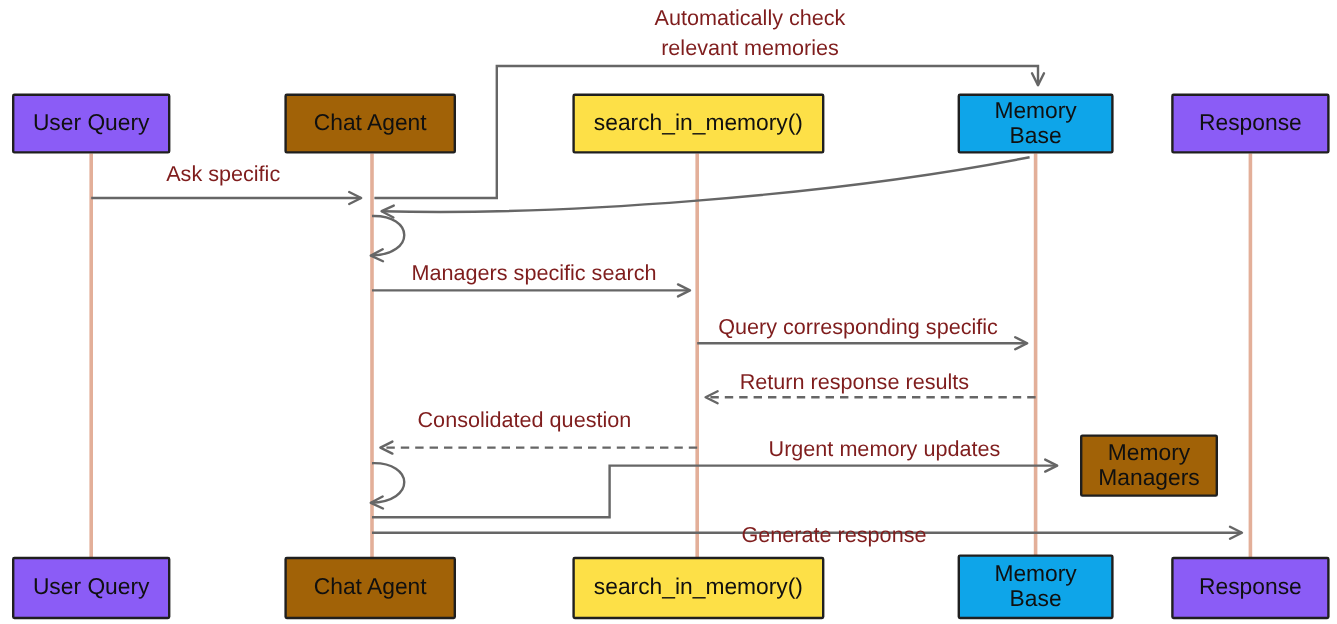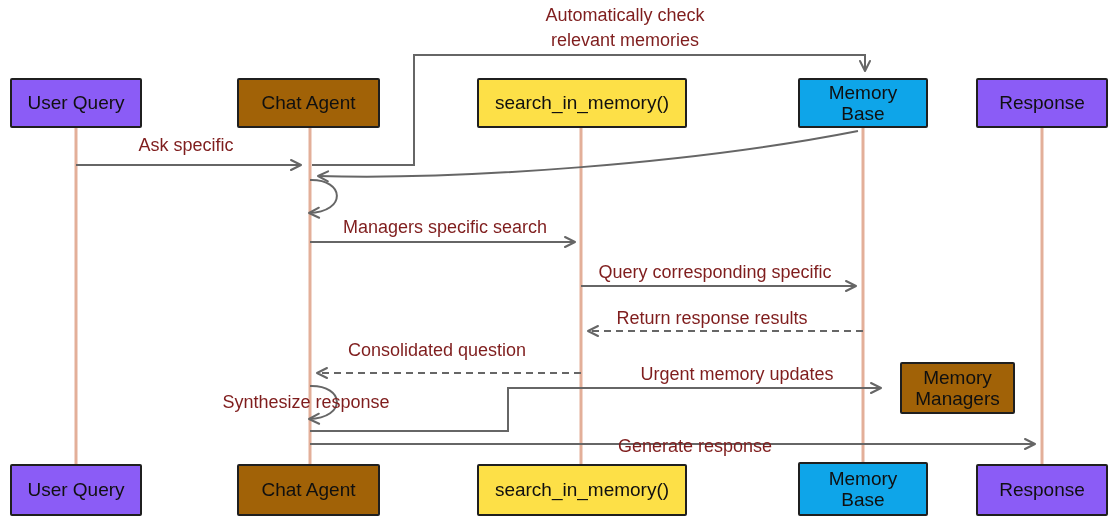--- a/index.html
+++ b/index.html
@@ -93,16 +93,15 @@
       <span>Response</span>
     </div>
 
   <div class="msg wrap" style="left:625px; top:3px;">Automatically check relevant memories</div>
   <div class="msg" style="left:186px; top:135px;">Ask specific</div>
   <div class="msg" style="left:445px; top:217px;">Managers specific search</div>
   <div class="msg" style="left:715px; top:262px;">Query corresponding specific</div>
   <div class="msg" style="left:712px; top:308px;">Return response results</div>
   <div class="msg" style="left:437px; top:340px;">Consolidated question</div>
   <div class="msg" style="left:709px; top:364px;margin-left:28px;">Urgent memory updates</div>
-  <div class="msg" style="left:306px; top:392px;">Synthesize response</div>
   <div class="msg" style="left:695px; top:436px;">Generate response</div>
 
 </div>
 
 </body></html>

